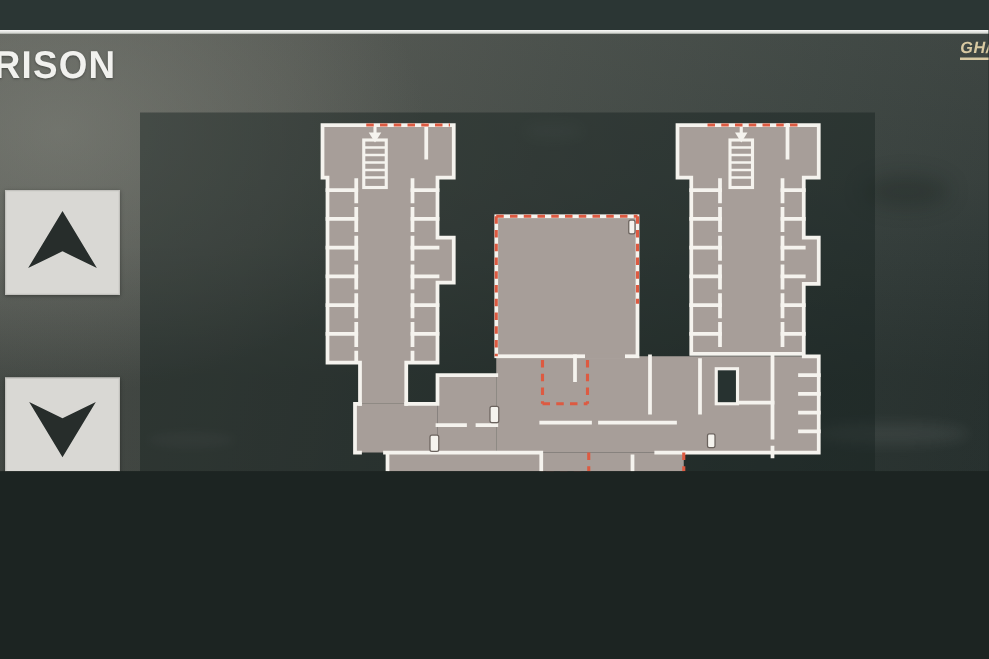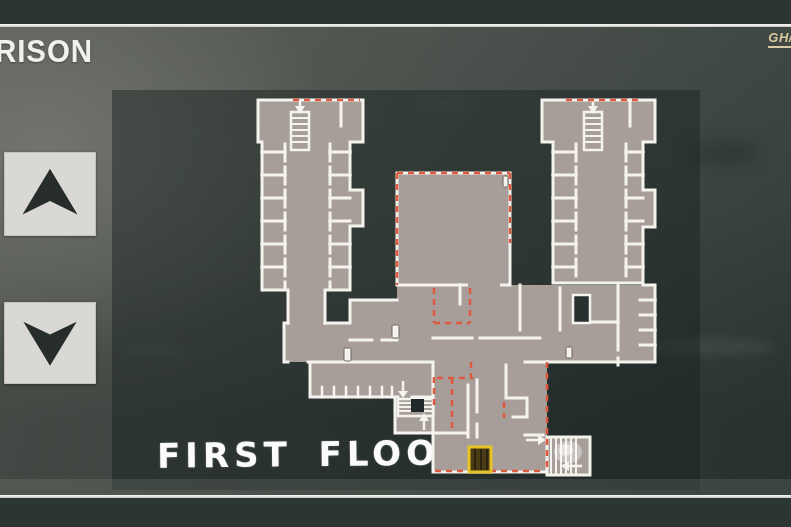--- a/index.html
+++ b/index.html
@@ -1,17 +1,17 @@
 <!DOCTYPE html>
 <html><head>
 <meta charset="utf-8">
 <style>
   html,body{margin:0;padding:0;background:#1c2422;}
   #screen{
-    position:relative;width:791px;height:527px;overflow:hidden;
+    position:relative;width:791px;height:377px;overflow:hidden;
     font-family:"Liberation Sans","DejaVu Sans",sans-serif;
     background:
       radial-gradient(ellipse 420px 300px at 6% 28%, rgba(138,140,131,0.50), rgba(138,140,131,0) 70%),
       linear-gradient(180deg, rgba(108,110,103,0.22) 0%, rgba(108,110,103,0.10) 38%, rgba(0,0,0,0) 52%, rgba(14,24,22,0.25) 80%),
       linear-gradient(103deg, #585b56 0%, #50544f 28%, #434a46 52%, #38413e 76%, #303937 100%);
   }
   .smudge{position:absolute;pointer-events:none;}
   
   .bar-top{position:absolute;left:0;top:0;width:791px;height:24px;background:#2b3634;}
   .line-top{position:absolute;left:0;top:24px;width:791px;height:3px;background:linear-gradient(180deg,#fbfbf9,#c9ccc6);}

